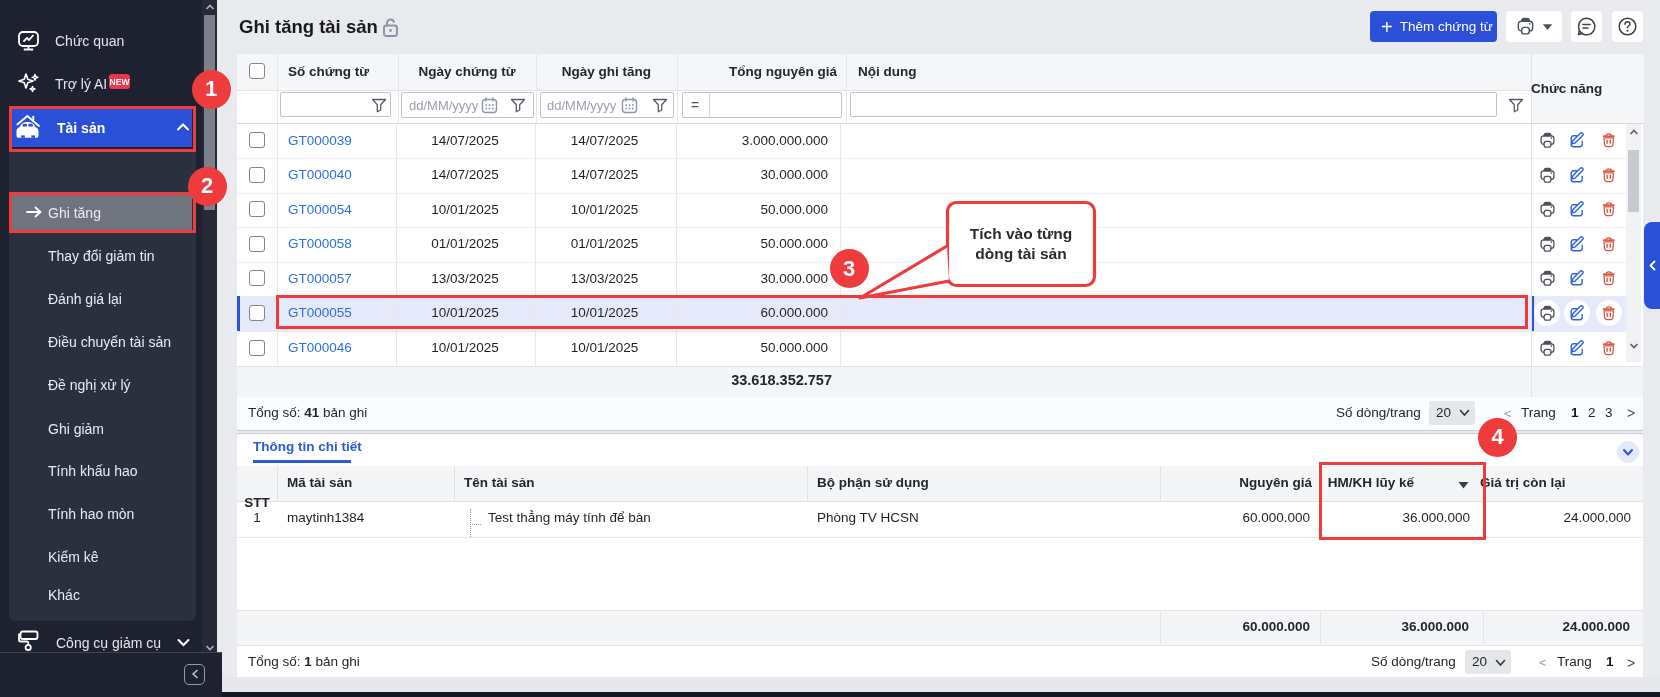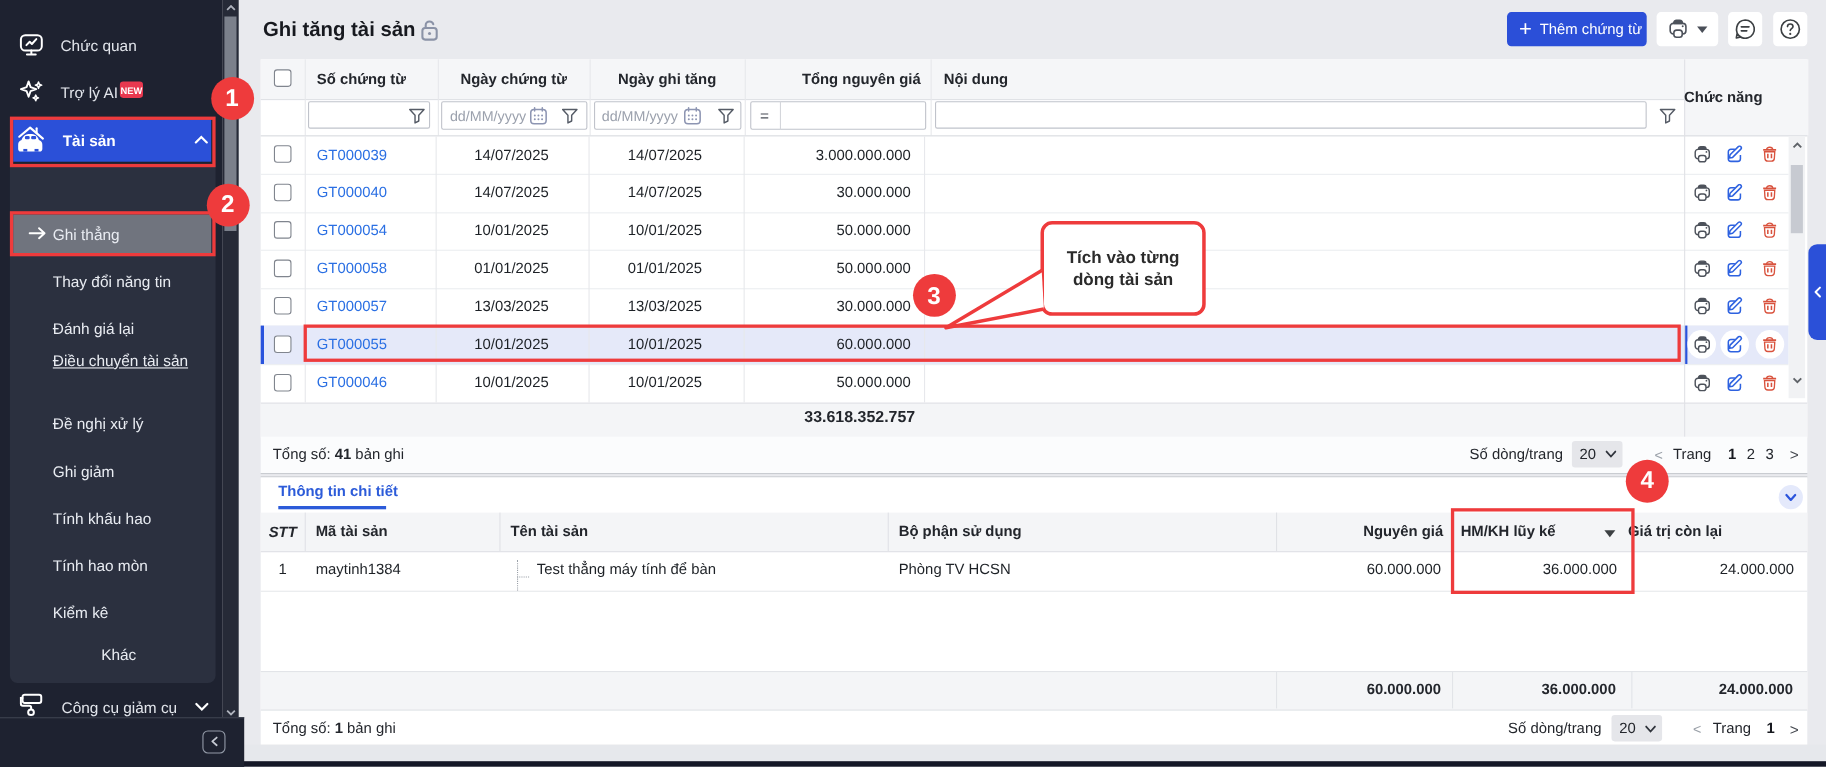--- a/index.html
+++ b/index.html
@@ -297,21 +297,21 @@
 
 <div class="abs" style="left:237px;top:430px;width:1406px;height:1px;background:#c9ccd1;"></div>
 <div class="abs" style="left:237px;top:433px;width:1406px;height:1px;background:#c9ccd1;"></div>
 
 <div class="abs" style="left:237px;top:434px;width:1406px;height:243px;background:#fff;"></div>
 <div class="abs" style="left:253px;top:439px;font-size:13.5px;font-weight:bold;color:#2c5bd9;">Thông tin chi tiết</div>
 <div class="abs" style="left:253px;top:459.5px;width:98px;height:3px;background:#2c5bd9;"></div>
 
 <div class="abs" style="left:237px;top:465.5px;width:1406px;height:35px;background:#f4f5f7;border-bottom:1px solid #e0e2e6;"></div>
 
-<div class="abs h14b" style="left:237px;top:476px;width:40px;text-align:center;font-style:italic;">STT</div>
+<div class="abs h14b" style="left:237px;top:495px;width:40px;text-align:center;">STT</div>
 <div class="abs h14b" style="left:287px;top:475px;">Mã tài sản</div>
 <div class="abs h14b" style="left:464px;top:475px;">Tên tài sản</div>
 <div class="abs h14b" style="left:817px;top:475px;">Bộ phận sử dụng</div>
 <div class="abs h14b" style="left:1160px;top:475px;width:152px;text-align:right;">Nguyên giá</div>
 <div class="abs h14b" style="left:1290px;top:475px;width:162px;text-align:center;">HM/KH lũy kế</div>
 <svg class="abs" style="left:1458px;top:481px;" width="11" height="8" viewBox="0 0 11 8">
       <path d="M0.5 1 h10 L5.5 7.5 Z" fill="#3c4043"></path>
     </svg>
 <div class="abs h14b" style="left:1480px;top:475px;width:152px;text-align:left;">Giá trị còn lại</div>
 <div class="vline" style="left:277px;top:465.5px;height:35px;background:#e0e2e6;"></div>
@@ -403,30 +403,30 @@
       <polyline points="2,7.5 7,2.5 12,7.5"></polyline>
     </svg>
 
 <div class="abs" style="left:9px;top:150px;width:187px;height:471px;background:#2b303f;border-radius:0 0 7px 7px;"></div>
 <div class="sub-item" style="top:170.5px;margin-top:48px;">Chuẩn hóa dữ liệu</div>
 
 <div class="abs" style="left:11.5px;top:194.5px;width:180px;height:35px;background:#70747e;"></div>
 <svg class="abs" style="left:25px;top:205px;" width="18" height="14" viewBox="0 0 18 14" fill="none" stroke="#fff" stroke-width="1.8" stroke-linecap="round" stroke-linejoin="round">
       <path d="M2 7 h13 M10.5 2.5 L15.5 7 L10.5 11.5"></path>
     </svg>
-<div class="sub-item" style="top:212.5px;">Ghi thẳng</div>
-<div class="sub-item" style="top:256px;">Thay đổi năng tin</div>
+<div class="sub-item" style="top:212.5px;">Ghi tăng</div>
+<div class="sub-item" style="top:256px;">Thay đổi giảm tin</div>
 <div class="sub-item" style="top:299px;">Đánh giá lại</div>
-<div class="sub-item" style="top:328px;text-decoration:underline;">Điều chuyển tài sản</div>
+<div class="sub-item" style="top:342px;">Điều chuyển tài sản</div>
 <div class="sub-item" style="top:385px;">Đề nghị xử lý</div>
 <div class="sub-item" style="top:428.5px;">Ghi giảm</div>
 <div class="sub-item" style="top:471px;">Tính khấu hao</div>
 <div class="sub-item" style="top:514px;">Tính hao mòn</div>
 <div class="sub-item" style="top:556.5px;">Kiểm kê</div>
-<div class="sub-item" style="top:595px;margin-left:44px;">Khác</div>
+<div class="sub-item" style="top:595px;">Khác</div>
 
 <svg class="abs" style="left:16px;top:629px;" width="24" height="26" viewBox="0 0 24 26" fill="none" stroke="#fff" stroke-width="1.8">
   <rect x="4.5" y="2.5" width="17" height="7.5" rx="2"></rect>
   <path d="M4.5 5.5 h-1.5 v5.5 c0 1 .8 1.5 1.7 1.5 h6 c.9 0 1.6.6 1.6 1.6 v1.4" stroke-linecap="round"></path>
   <circle cx="12.2" cy="18.5" r="2.6"></circle>
 </svg>
 <div class="abs" style="left:56px;top:635px;font-size:14px;color:#e2e5eb;">Công cụ giảm cụ</div>
 <svg class="abs" style="left:176px;top:637px;" width="15" height="11" viewBox="0 0 15 11" fill="none" stroke="#fff" stroke-width="2" stroke-linecap="round">
       <polyline points="2.5,3 7.5,8 12.5,3"></polyline>
     </svg>

